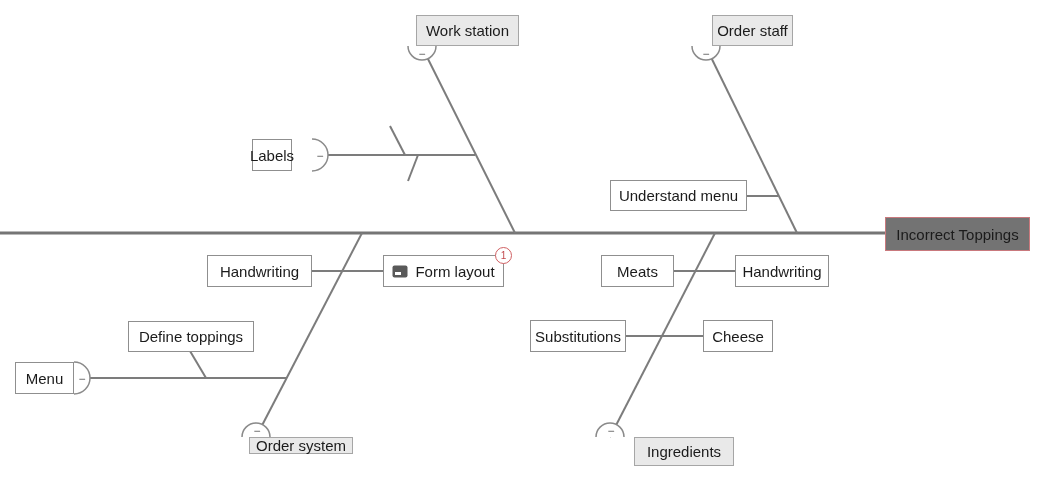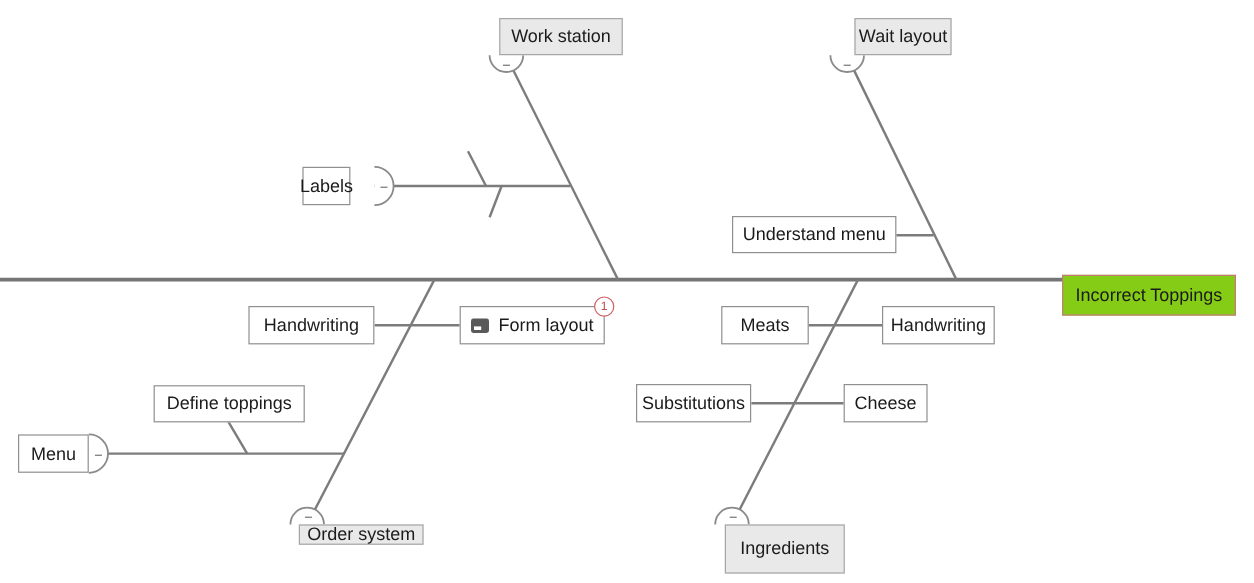--- a/index.html
+++ b/index.html
@@ -7,21 +7,21 @@
     position:relative;width:1045px;height:486px;background:#ffffff;
     font-family:"Liberation Sans","DejaVu Sans",sans-serif;overflow:hidden;
   }
   #wires{position:absolute;left:0;top:0;}
   .node{
     position:absolute;display:flex;align-items:center;justify-content:center;
     background:#ffffff;border:1px solid #8f8f8f;color:#1b1b1b;
     font-size:15px;white-space:nowrap;box-sizing:border-box;
   }
   .node.category{background:#e9e9e9;border-color:#a6a6a6;margin-left:46px;}
-  .node.effect{background:#84cc16;border-color:#c9797d;margin-top:12px;}
+  .node.effect{background:#737373;border-color:#c9797d;}
   .collapse{
     position:absolute;width:16px;height:13px;display:flex;align-items:center;
     justify-content:center;font-size:12px;color:#5f5f5f;line-height:1;
     background:transparent;cursor:pointer;
   }
   .badge{
     position:absolute;top:-9px;right:-9px;width:17px;height:17px;border-radius:50%;
     background:#fff;border:1.5px solid #d05f62;color:#c2494d;font-size:10px;
     display:flex;align-items:center;justify-content:center;box-sizing:border-box;
   }
@@ -60,23 +60,23 @@
   </svg>
 
   <div class="collapse" style="left:414px;top:47px">−</div>
   <div class="collapse" style="left:698px;top:47px">−</div>
   <div class="collapse" style="left:249px;top:424px">−</div>
   <div class="collapse" style="left:603px;top:424px">−</div>
   <div class="collapse" style="left:312px;top:149px">−</div>
   <div class="collapse" style="left:74px;top:372px">−</div>
 
   <div class="node category" style="left:370px;top:15px;width:103px;height:31px">Work station</div>
-  <div class="node category" style="left:666px;top:15px;width:81px;height:31px">Wait layout</div>
+  <div class="node category" style="left:666px;top:15px;width:81px;height:31px">Order staff</div>
   <div class="node category" style="left:203px;top:437px;width:104px;height:17px">Order system</div>
-  <div class="node category" style="left:558px;top:437px;width:100px;height:41px">Ingredients</div>
+  <div class="node category" style="left:588px;top:437px;width:100px;height:29px">Ingredients</div>
 
   <div class="node effect" style="left:885px;top:217px;width:145px;height:34px">Incorrect Toppings</div>
 
   <div class="node" style="left:252px;top:139px;width:40px;height:32px">Labels</div>
   <div class="node" style="left:610px;top:180px;width:137px;height:31px">Understand menu</div>
   <div class="node" style="left:207px;top:255px;width:105px;height:32px">Handwriting</div>
 
   <div class="node" style="left:383px;top:255px;width:121px;height:32px">
     <span class="note-icon">
       <svg width="16" height="13" viewBox="0 0 16 13">

